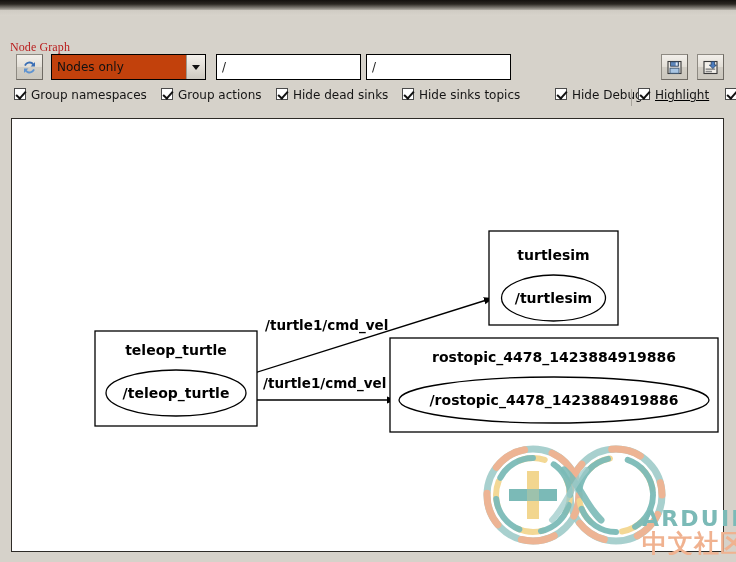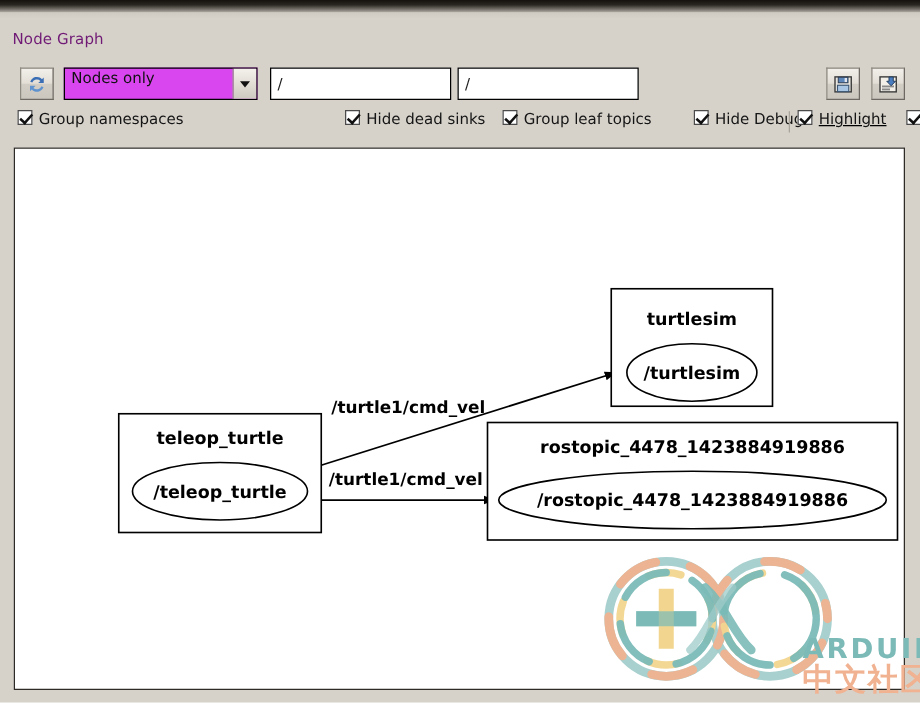--- a/index.html
+++ b/index.html
@@ -25,24 +25,25 @@
   #chrome-edge {
     position: absolute;
     left: 0; top: 10px;
     width: 736px; height: 6px;
     background: linear-gradient(to bottom, #cfcbc3 0%, #d8d4cc 100%);
   }
 
   
   #panel-title {
     position: absolute;
-    left: 10px; top: 24px;
+    left: 10px; top: 40px;
     font-size: 12px;
-    color: #701a75;
+    color: #b91c1c;
     letter-spacing: .1px;
+    font-family: Liberation Serif, serif;
   }
 
   
   #toolbar {
     position: absolute;
     left: 0; top: 53px;
     width: 736px; height: 30px;
   }
   .tb-btn {
     position: absolute;
@@ -57,26 +58,27 @@
     justify-content: center;
   }
   #btn-refresh { left: 16px; top: 1px; }
   #btn-save    { left: 661px; top: 1px; }
   #btn-load    { left: 697px; top: 1px; }
 
   #combo-filter {
     position: absolute;
     left: 51px; top: 1px;
     width: 155px; height: 26px;
-    background: #d946ef;
+    background: #c2410c;
     border: 1px solid #000000;
     box-sizing: border-box;
     font-size: 12px;
     color: #111;
     display: flex;
+    align-items: center;
   }
   #combo-filter .combo-text {
     padding-left: 5px;
     flex: 1;
     white-space: nowrap;
     overflow: hidden;
   }
   #combo-arrow {
     width: 19px; height: 100%;
     background: linear-gradient(to bottom, #f4f1ec 0%, #e2ded6 50%, #cdc9c0 100%);
@@ -229,29 +231,33 @@
   </div>
 </div>
 
 <div id="checkrow">
 
   <div class="chk" style="left:14px;">
     <span class="chkbox"></span>
     <span class="chk-label">Group namespaces</span>
   </div>
 
+  <div class="chk" style="left:161px;">
+    <span class="chkbox"></span>
+    <span class="chk-label">Group actions</span>
+  </div>
 
   <div class="chk" style="left:276px;">
     <span class="chkbox"></span>
     <span class="chk-label">Hide dead sinks</span>
   </div>
 
   <div class="chk" style="left:402px;">
     <span class="chkbox"></span>
-    <span class="chk-label">Group leaf topics</span>
+    <span class="chk-label">Hide sinks topics</span>
   </div>
 
   <div class="chk" style="left:555px;">
     <span class="chkbox"></span>
     <span class="chk-label">Hide Debug</span>
   </div>
 
   <div id="divider-hl"></div>
 
   <div class="chk" style="left:638px;text-decoration:underline;">

